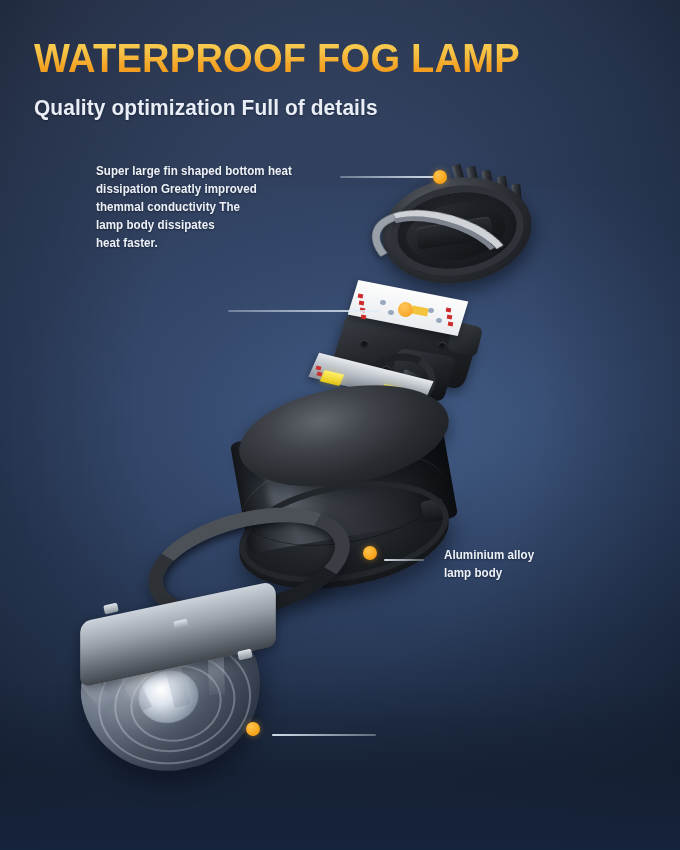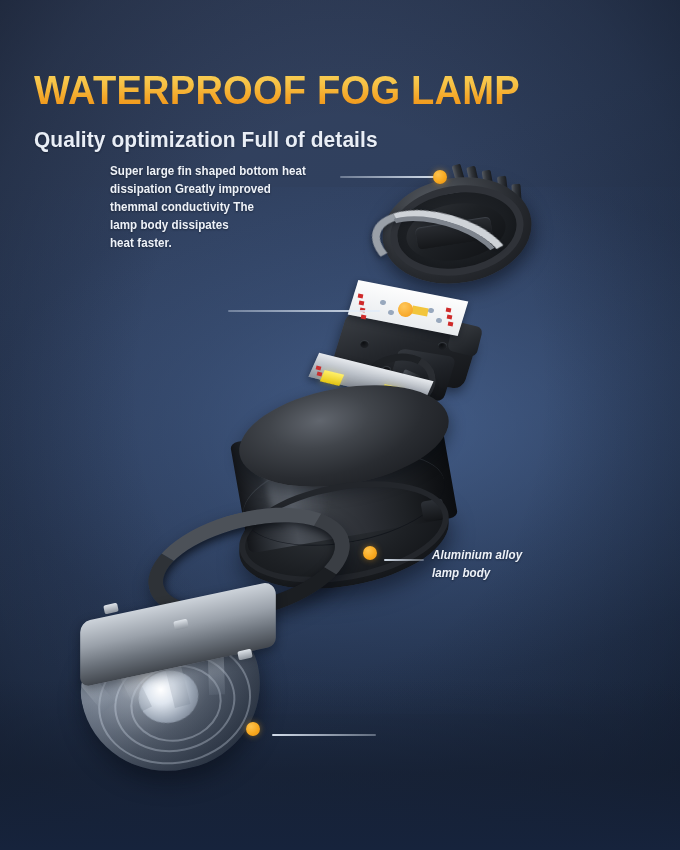--- a/index.html
+++ b/index.html
@@ -35,21 +35,21 @@
     background: radial-gradient(ellipse at 50% 46%, rgba(0,0,0,0) 42%, rgba(10,17,30,0.30) 78%, rgba(8,14,26,0.55) 100%);
   }
   .bg-bottom {
     position: absolute;
     left: 0; right: 0; bottom: 0;
     height: 170px;
     background: linear-gradient(to bottom, rgba(22,33,52,0) 0%, rgba(21,31,50,0.75) 55%, #16233c 100%);
   }
 
   
-  .header { position: absolute; left: 34px; top: 38px; margin-top: 32px; }
+  .header { position: absolute; left: 34px; top: 38px; }
   .title {
     font-size: 41px;
     font-weight: bold;
     letter-spacing: 0.2px;
     line-height: 1.02;
     font-stretch: condensed;
     transform: scaleX(0.93);
     transform-origin: left center;
     background: linear-gradient(to bottom, #f8d25a 0%, #f7c245 33%, #f3a224 70%, #ef8f16 100%);
     -webkit-background-clip: text;
@@ -482,33 +482,33 @@
       <div class="lens-blade" style="left:52px; top:2px;  width:16px; height:84px; transform:rotate(-14deg);"></div>
       <div class="lens-blade" style="left:90px; top:2px;  width:16px; height:88px; transform:rotate(-2deg);"></div>
       <div class="lens-blade" style="left:126px;top:6px;  width:16px; height:80px; transform:rotate(10deg);"></div>
     </div>
     <div class="lens-bezel"></div>
     <div class="lens-clip" style="left:26px; top:4px;"></div>
     <div class="lens-clip" style="left:96px; top:20px;"></div>
     <div class="lens-clip" style="left:160px;top:50px;"></div>
   </div>
 
-  <div class="callout" style="left:110px; top:163px; width:240px;">
+  <div class="callout" style="left:96px; top:163px; width:240px;">
     <div class="callout-text left">Super large fin shaped bottom heat
 dissipation Greatly improved
 themmal conductivity The
 lamp body dissipates
 heat faster.</div>
   </div>
   <div class="leader" style="left:340px; top:176px; width:96px;"></div>
   <div class="dot" style="left:433px; top:170px;"></div>
 
   <div class="leader" style="left:228px; top:310px; width:152px;"></div>
 
-  <div class="callout" style="left:420px; top:547px; width:150px;font-style:italic;">
+  <div class="callout" style="left:432px; top:547px; width:150px;">
     <div class="callout-text right" style="text-align:left;">Aluminium alloy
 lamp body</div>
   </div>
   <div class="leader rtl" style="left:384px; top:559px; width:40px;"></div>
   <div class="dot" style="left:363px; top:546px;"></div>
 
   <div class="leader rtl" style="left:272px; top:734px; width:104px;"></div>
   <div class="dot" style="left:246px; top:722px;"></div>
 
 </div>

